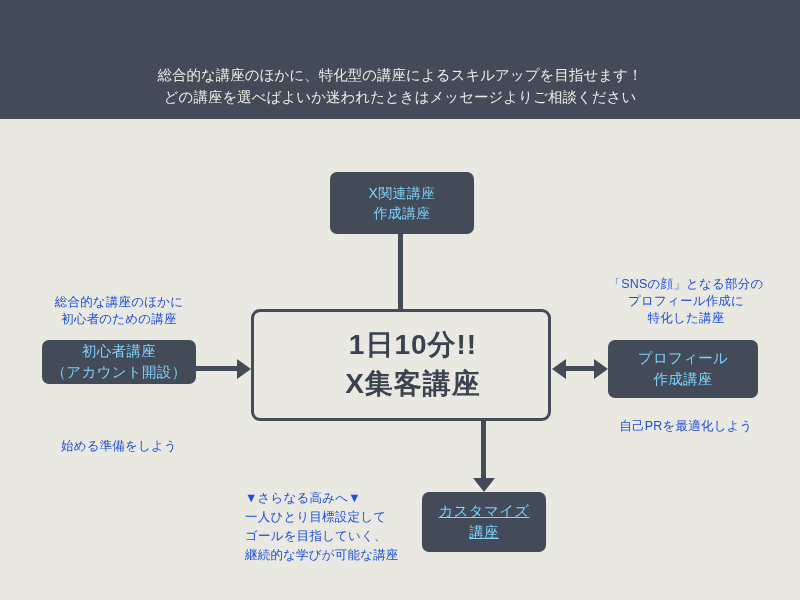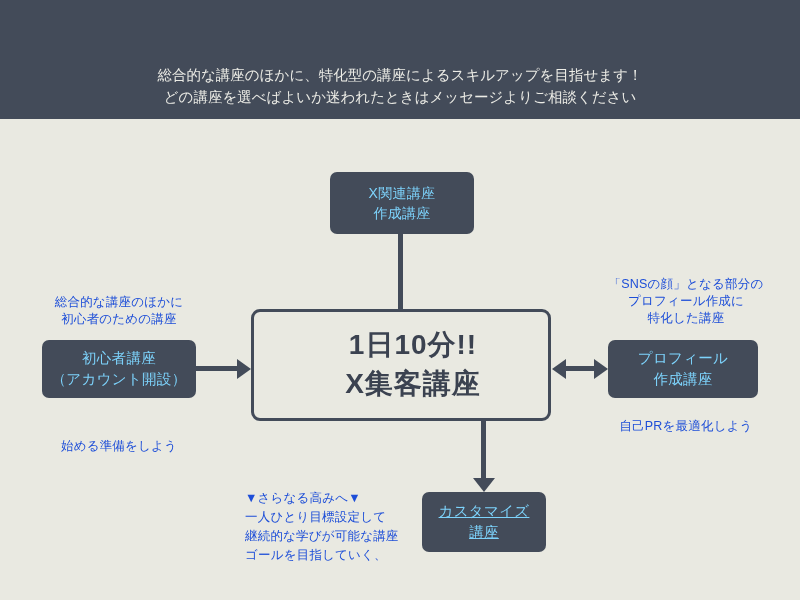--- a/index.html
+++ b/index.html
@@ -80,21 +80,21 @@
     left: 330px;
     top: 172px;
     width: 144px;
     height: 62px;
     font-size: 14px;
   }
   #node-left {
     left: 42px;
     top: 340px;
     width: 154px;
-    height: 58px;
+    height: 44px;
     font-size: 14.5px;
   }
   #node-right {
     left: 608px;
     top: 340px;
     width: 150px;
     height: 58px;
     font-size: 14.5px;
   }
   #node-bottom {
@@ -295,17 +295,17 @@
     <span class="line">特化した講座</span>
   </div>
 
   <div class="caption" id="cap-right-bottom">
     <span class="line">自己PRを最適化しよう</span>
   </div>
 
   <div class="caption" id="cap-bottom-left">
     <span class="line">▼さらなる高みへ▼</span>
     <span class="line">一人ひとり目標設定して</span>
+    <span class="line">ゴールを目指していく、</span>
     <span class="line">継続的な学びが可能な講座</span>
-    <span class="line">ゴールを目指していく、</span>
   </div>
 
 </div>
 
 </body></html>

